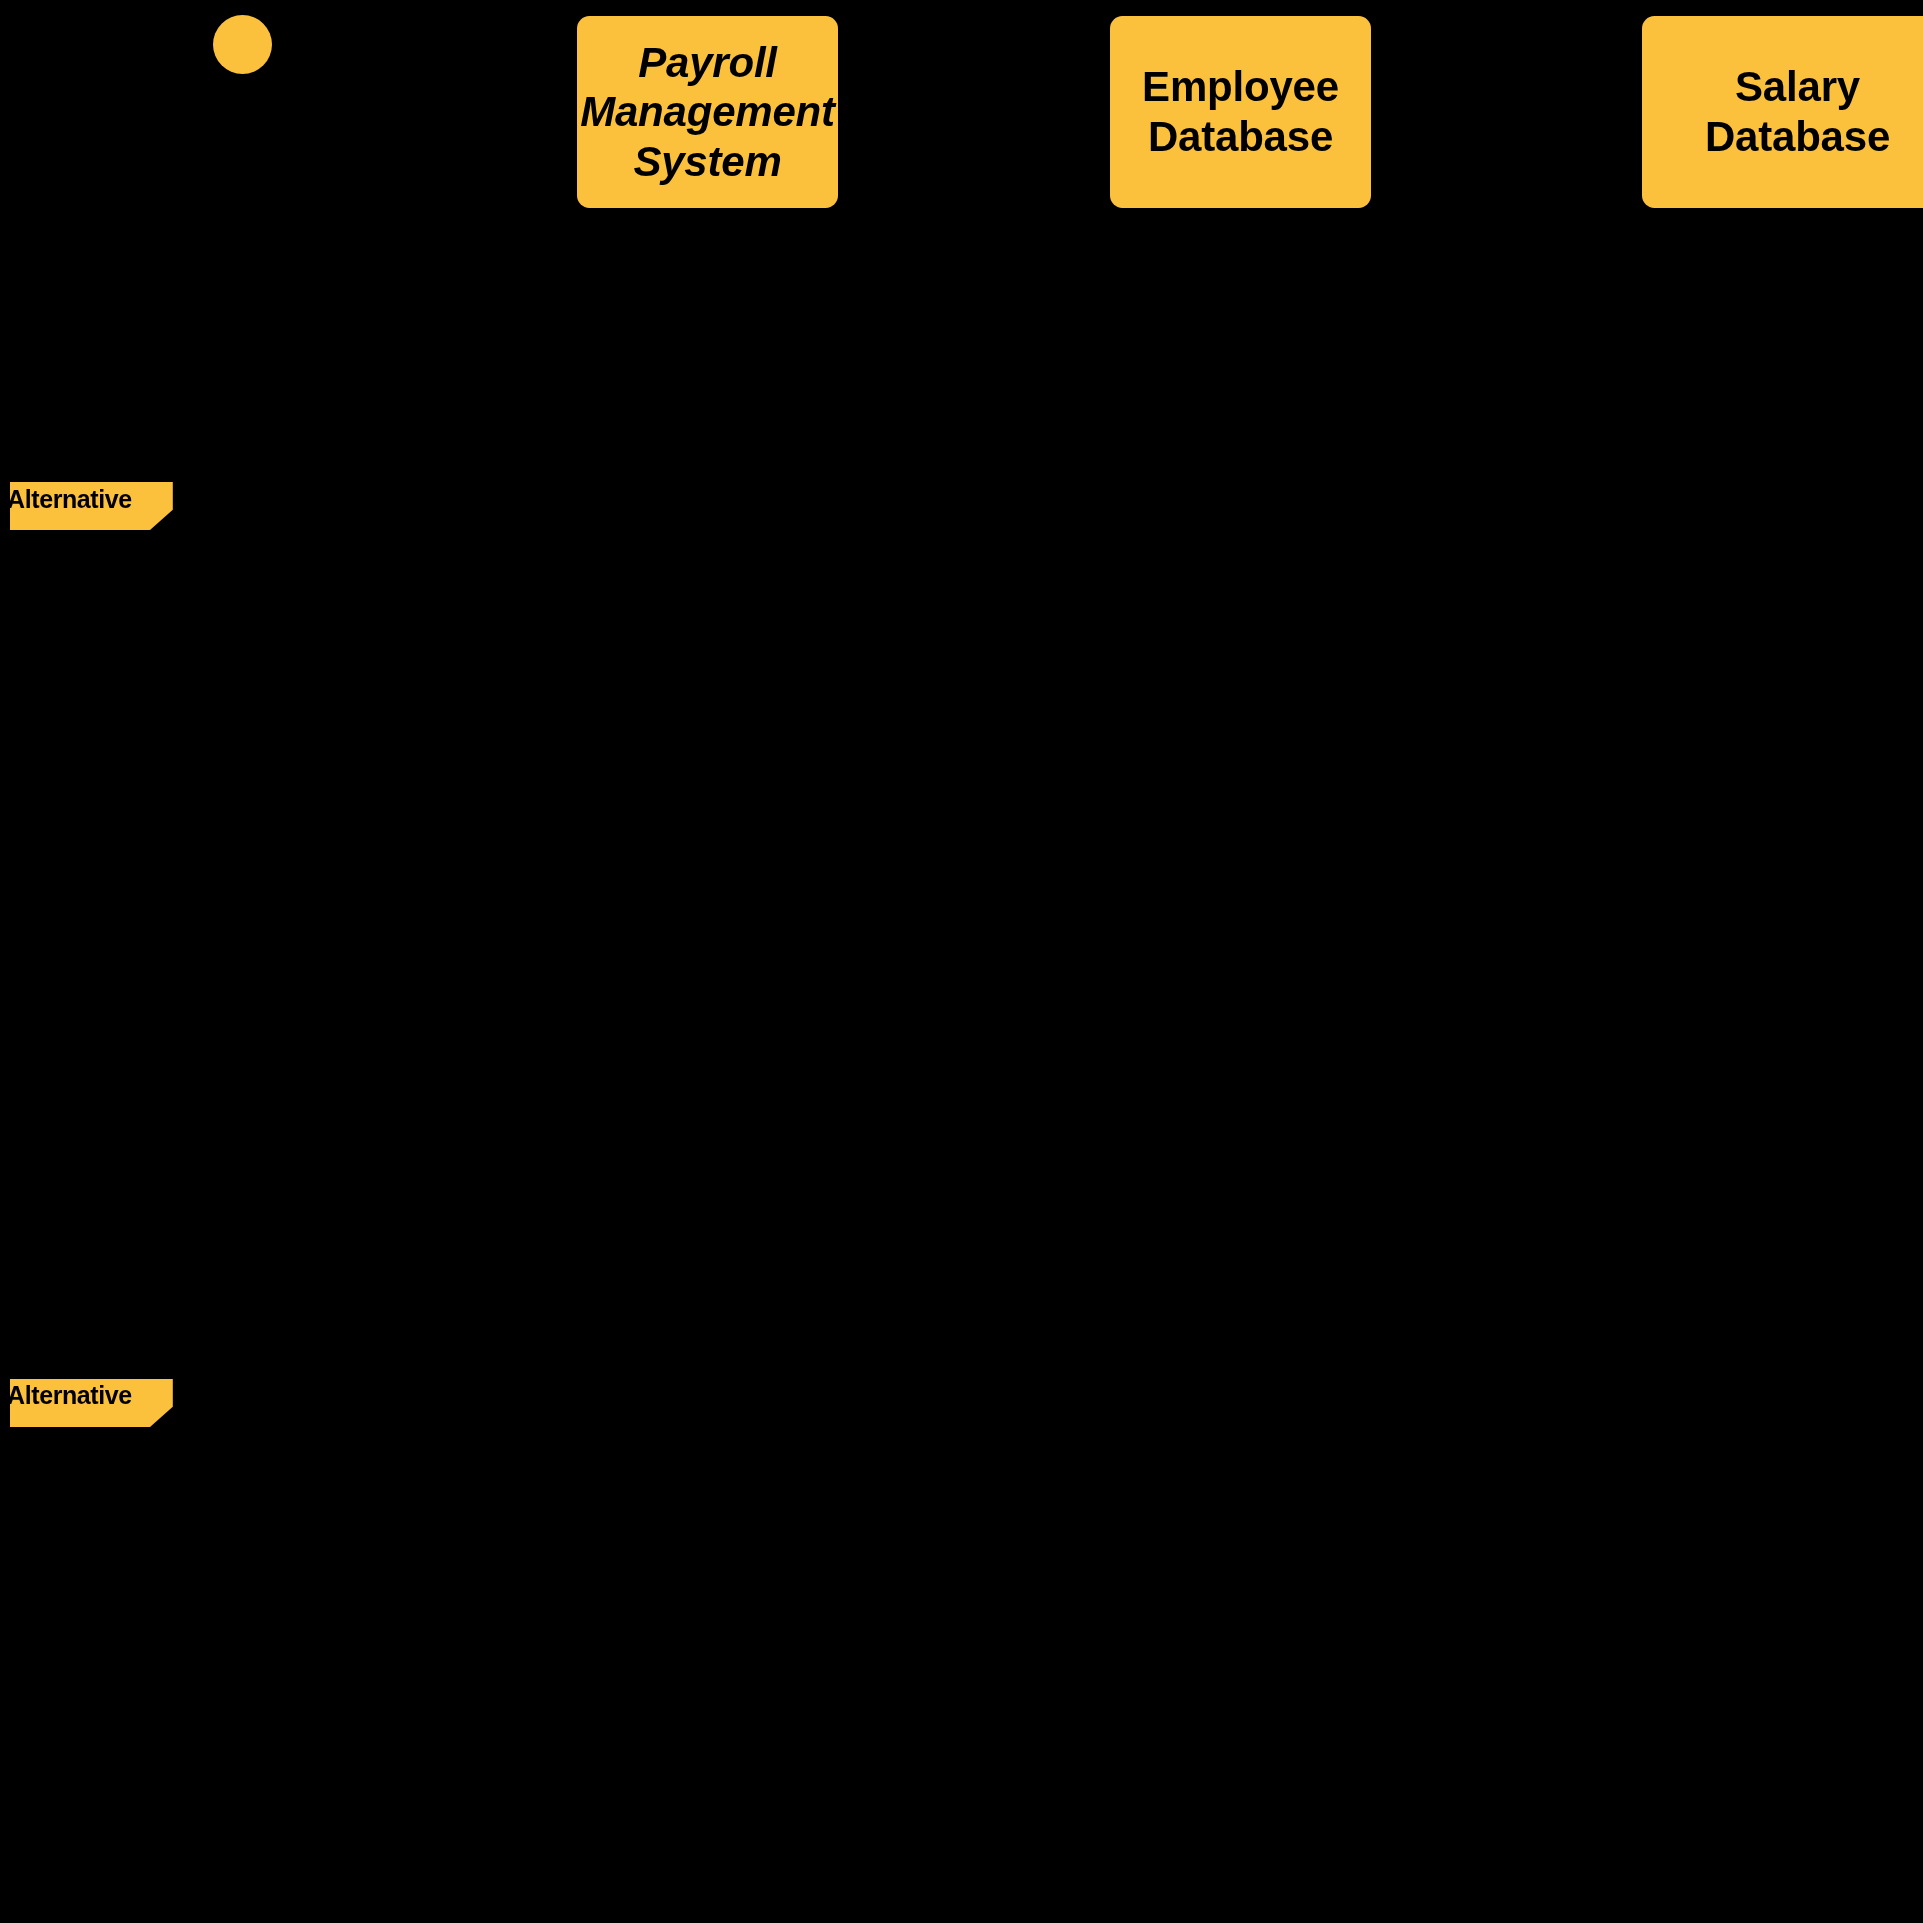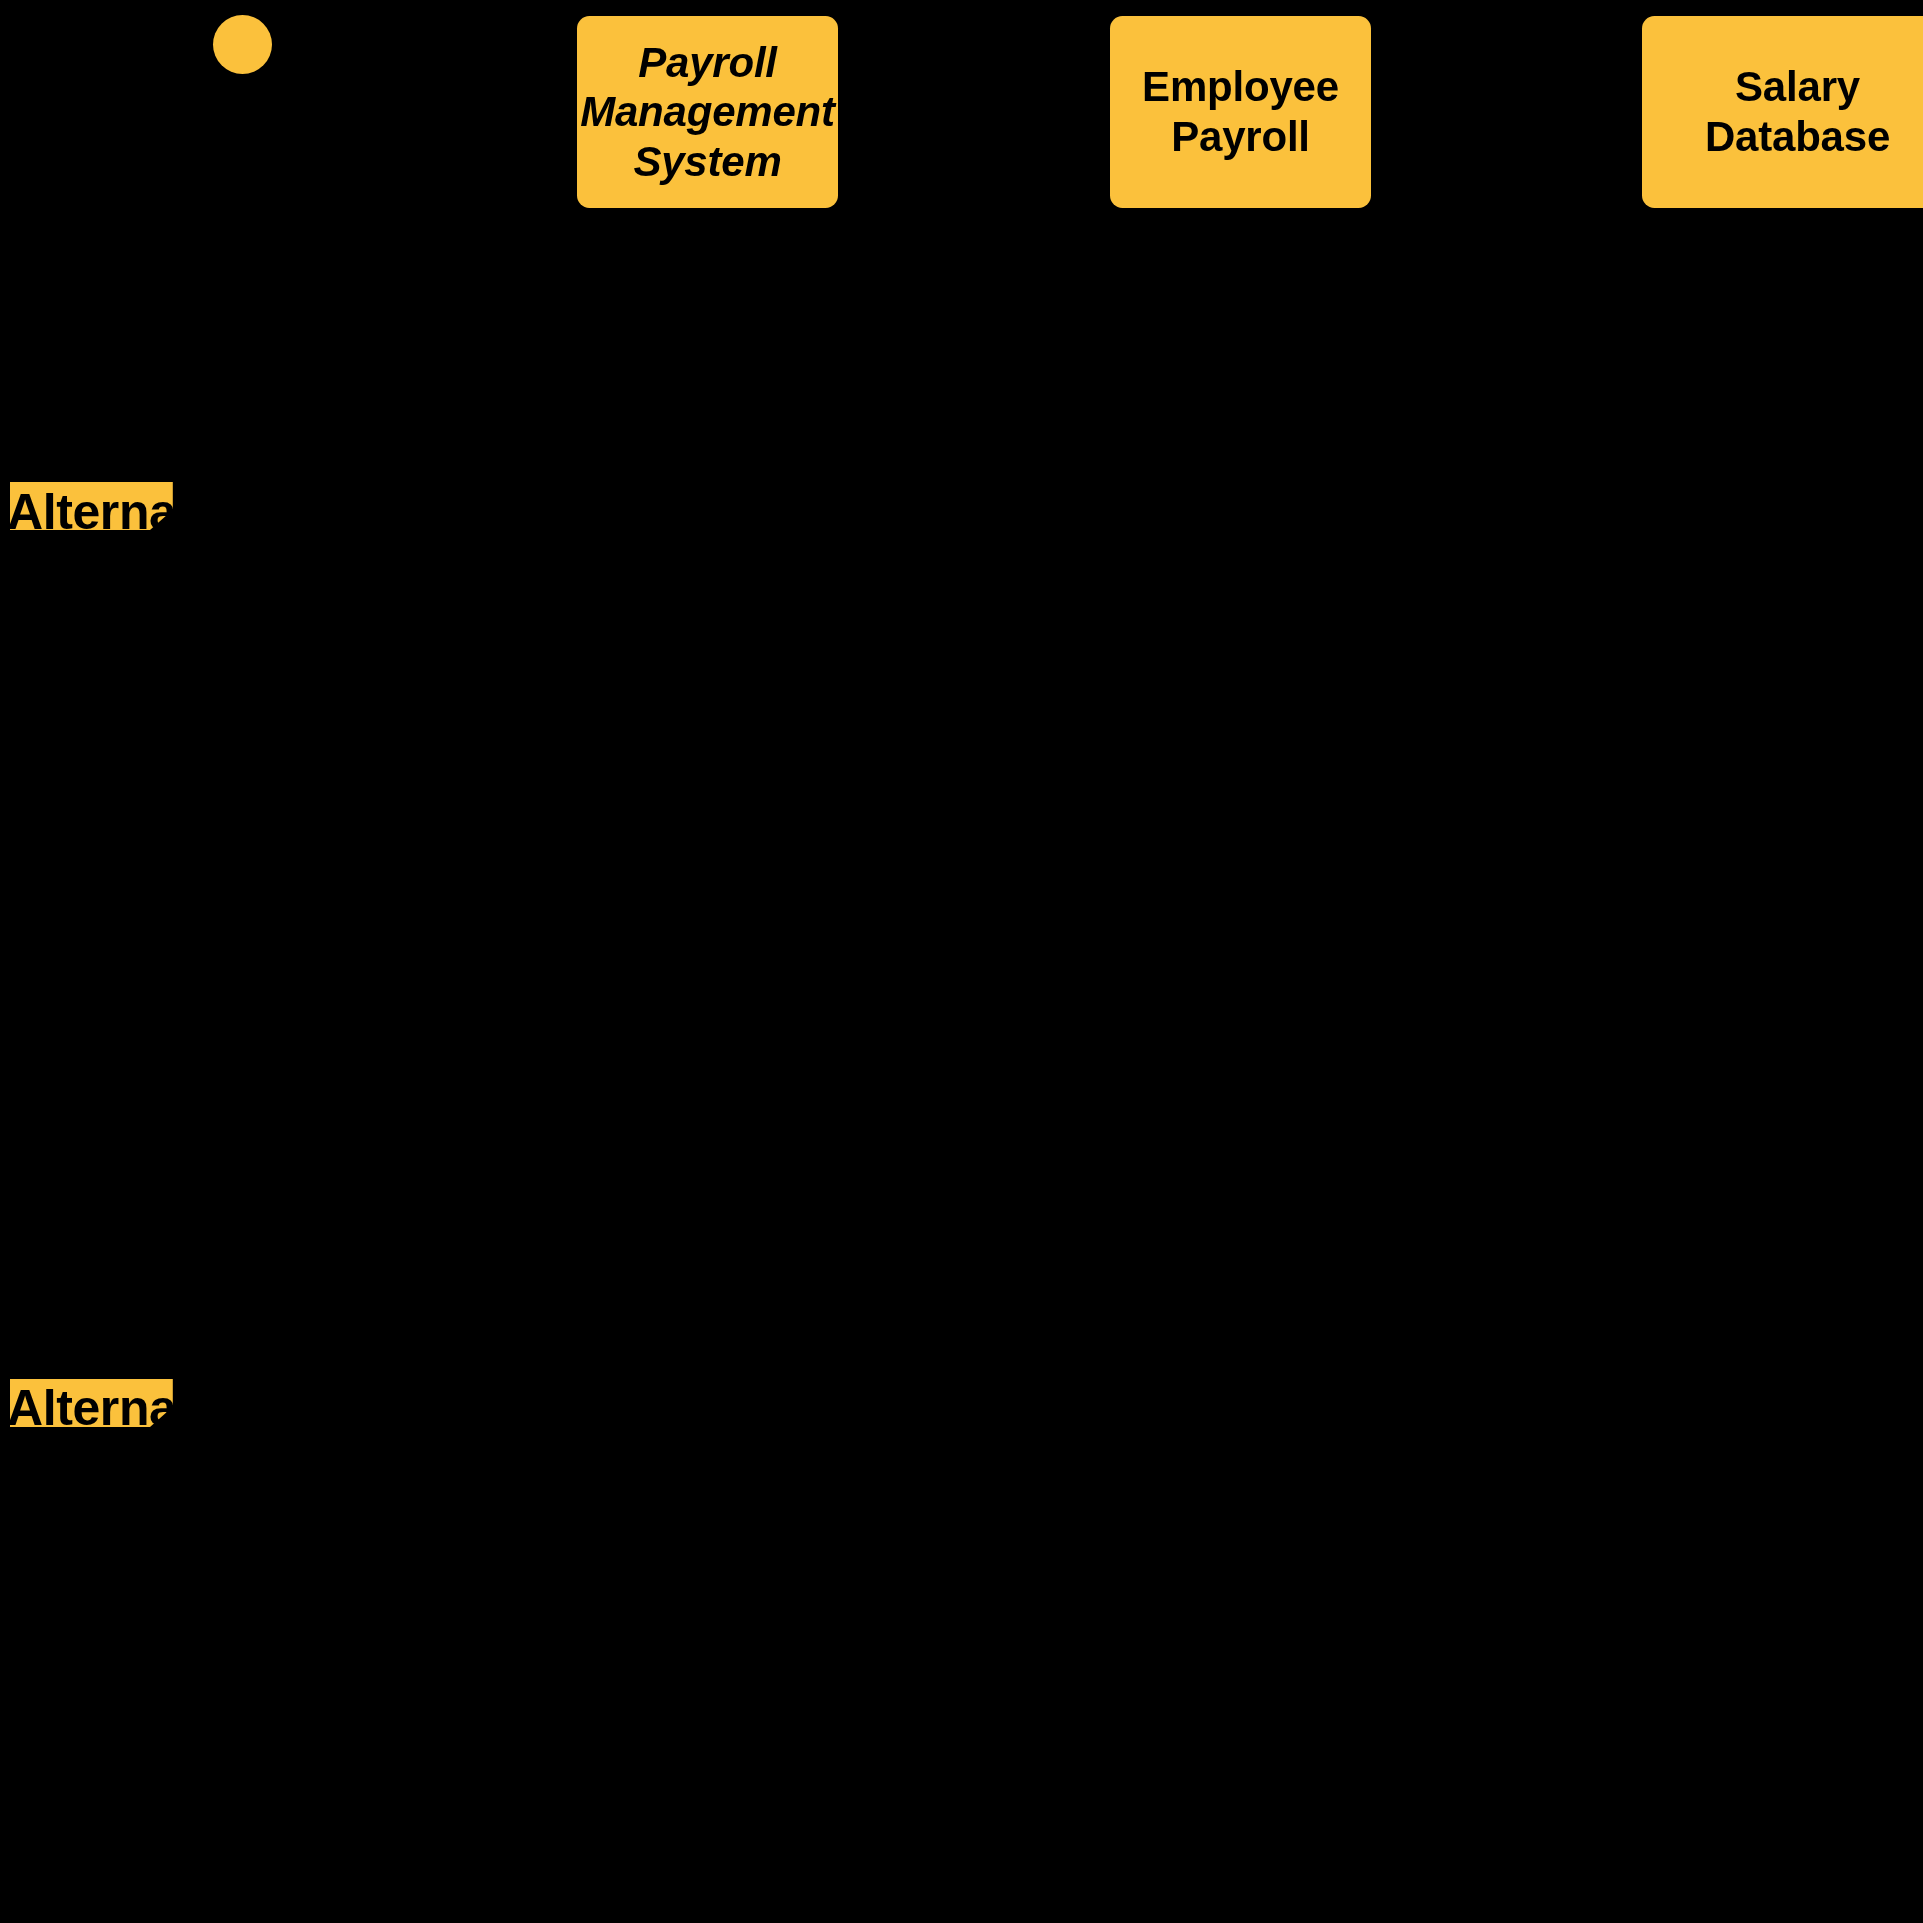--- a/index.html
+++ b/index.html
@@ -48,42 +48,42 @@
   .frag-tag {
     position: absolute;
     background: #FBC13C;
     -webkit-clip-path: polygon(0 0, 100% 0, 100% 58%, 86% 100%, 0 100%);
     clip-path: polygon(0 0, 100% 0, 100% 58%, 86% 100%, 0 100%);
   }
   .frag-tag-label {
     position: absolute;
     color: #000000;
     font-weight: bold;
-    font-size: 50px;
+    font-size: 25px;
     line-height: 1;
     white-space: nowrap;
     letter-spacing: -0.4px;
   }
 </style>
 </head>
 <body>
 
 <div id="canvas">
 
   <div class="actor-head" style="left:213px; top:15px; width:59px; height:59px;"></div>
 
   <div class="lifeline-box" style="left:577px; top:16px; width:261px; height:192px;font-style:italic;">
     <span class="lifeline-label">Payroll
 Management
 System</span>
   </div>
 
   <div class="lifeline-box" style="left:1110px; top:16px; width:261px; height:192px;">
     <span class="lifeline-label">Employee
-Payroll</span>
+Database</span>
   </div>
 
   <div class="lifeline-box" style="left:1642px; top:16px; width:311px; height:192px;">
     <span class="lifeline-label">Salary
 Database</span>
   </div>
 
   <div class="frag-tag" style="left:9.8px; top:482px; width:163px; height:48px;"></div>
   <div class="frag-tag-label" style="left:7px; top:487px;">Alternative</div>
 

